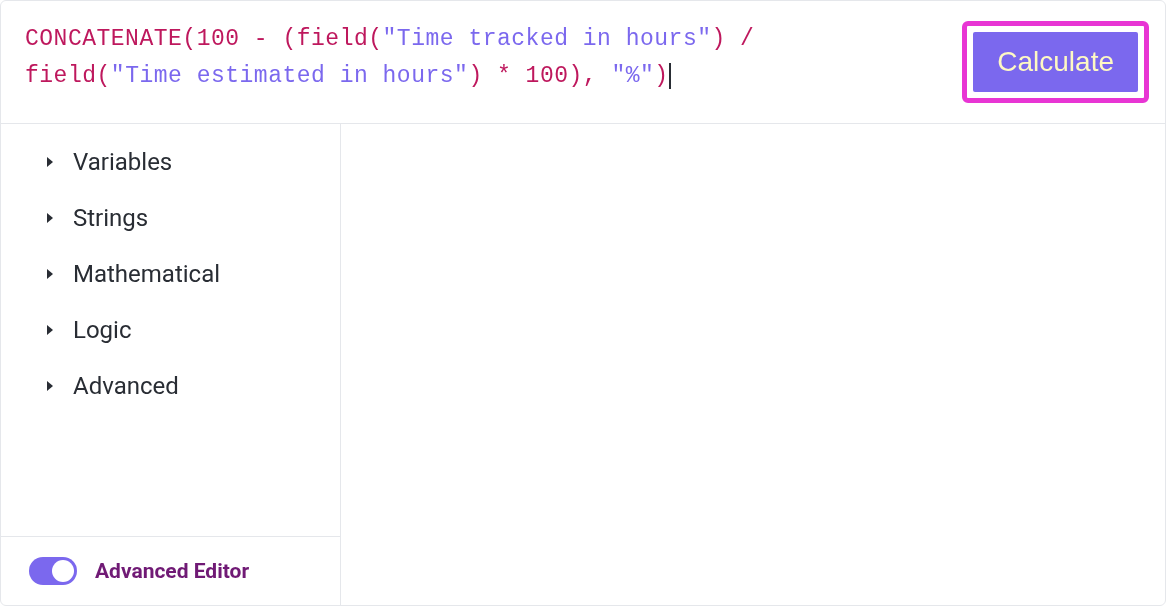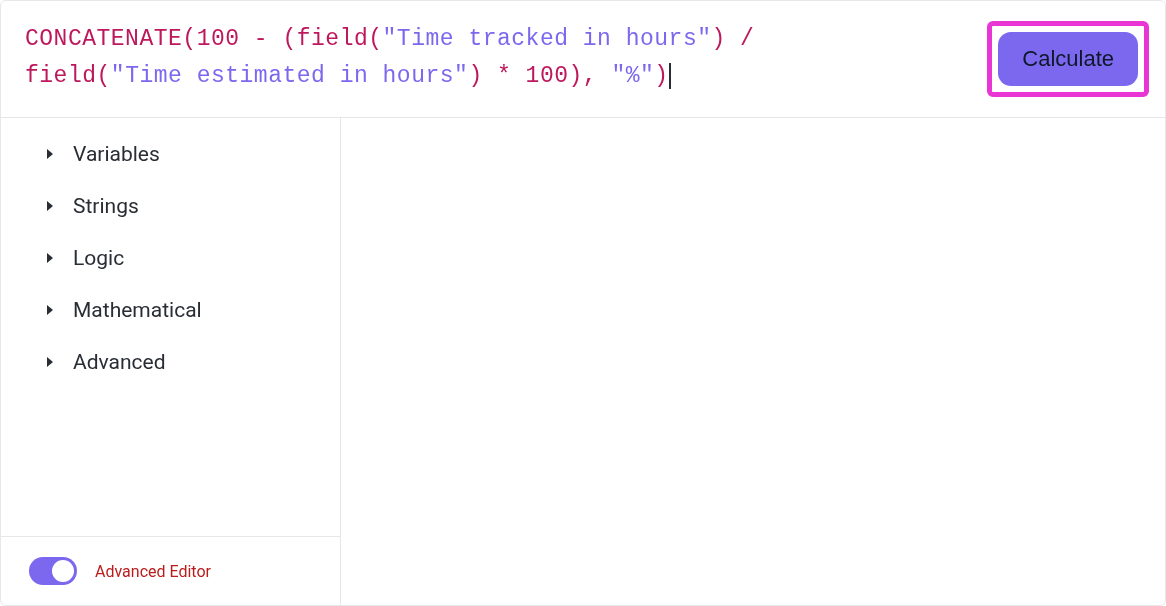--- a/index.html
+++ b/index.html
@@ -47,24 +47,24 @@
       border-right: 2px solid #292d34;
     }
     .calculate-wrapper {
       padding: 6px;
       border: 5px solid #e835d4;
       border-radius: 6px;
       flex-shrink: 0;
     }
     .calculate-btn {
       background: #7b68ee;
-      color: #0f172a;
+      color: #fef9c3;
       border: none;
-      border-radius: 13px;
-      font-size: 22px;
+      border-radius: 2px;
+      font-size: 28px;
       font-weight: 500;
       padding: 14px 24px;
       cursor: pointer;
     }
     .body-area {
       flex: 1;
       display: flex;
       min-height: 0;
     }
     .sidebar {
@@ -75,21 +75,21 @@
     }
     .category-list {
       flex: 1;
       padding: 10px 0;
     }
     .category-item {
       display: flex;
       align-items: center;
       padding: 14px 20px 14px 44px;
       cursor: pointer;
-      font-size: 21px;
+      font-size: 24px;
       color: #292d34;
     }
     .category-item .chevron {
       margin-right: 18px;
       display: inline-flex;
       align-items: center;
     }
     .category-item .chevron svg {
       width: 10px;
       height: 12px;
@@ -114,22 +114,23 @@
     .toggle-knob {
       position: absolute;
       width: 22px;
       height: 22px;
       background: #fff;
       border-radius: 50%;
       top: 3px;
       left: 23px;
     }
     .advanced-label {
-      font-size: 16px;
-      color: #b91c1c;
+      font-size: 21px;
+      color: #701a75;
+      font-weight: bold;
     }
     .content-area {
       flex: 1;
     }
   </style>
 </head>
 <body>
 
 <div class="container">
   <div class="formula-bar">
@@ -156,29 +157,29 @@
               </svg>
             </span>
             <span>Strings</span>
           </div>
           <div class="category-item">
             <span class="chevron">
               <svg viewBox="0 0 10 12">
                 <path d="M2 1 L8 6 L2 11 Z"></path>
               </svg>
             </span>
-            <span>Logic</span>
+            <span>Mathematical</span>
           </div>
           <div class="category-item">
             <span class="chevron">
               <svg viewBox="0 0 10 12">
                 <path d="M2 1 L8 6 L2 11 Z"></path>
               </svg>
             </span>
-            <span>Mathematical</span>
+            <span>Logic</span>
           </div>
           <div class="category-item">
             <span class="chevron">
               <svg viewBox="0 0 10 12">
                 <path d="M2 1 L8 6 L2 11 Z"></path>
               </svg>
             </span>
             <span>Advanced</span>
           </div>
         </div>

